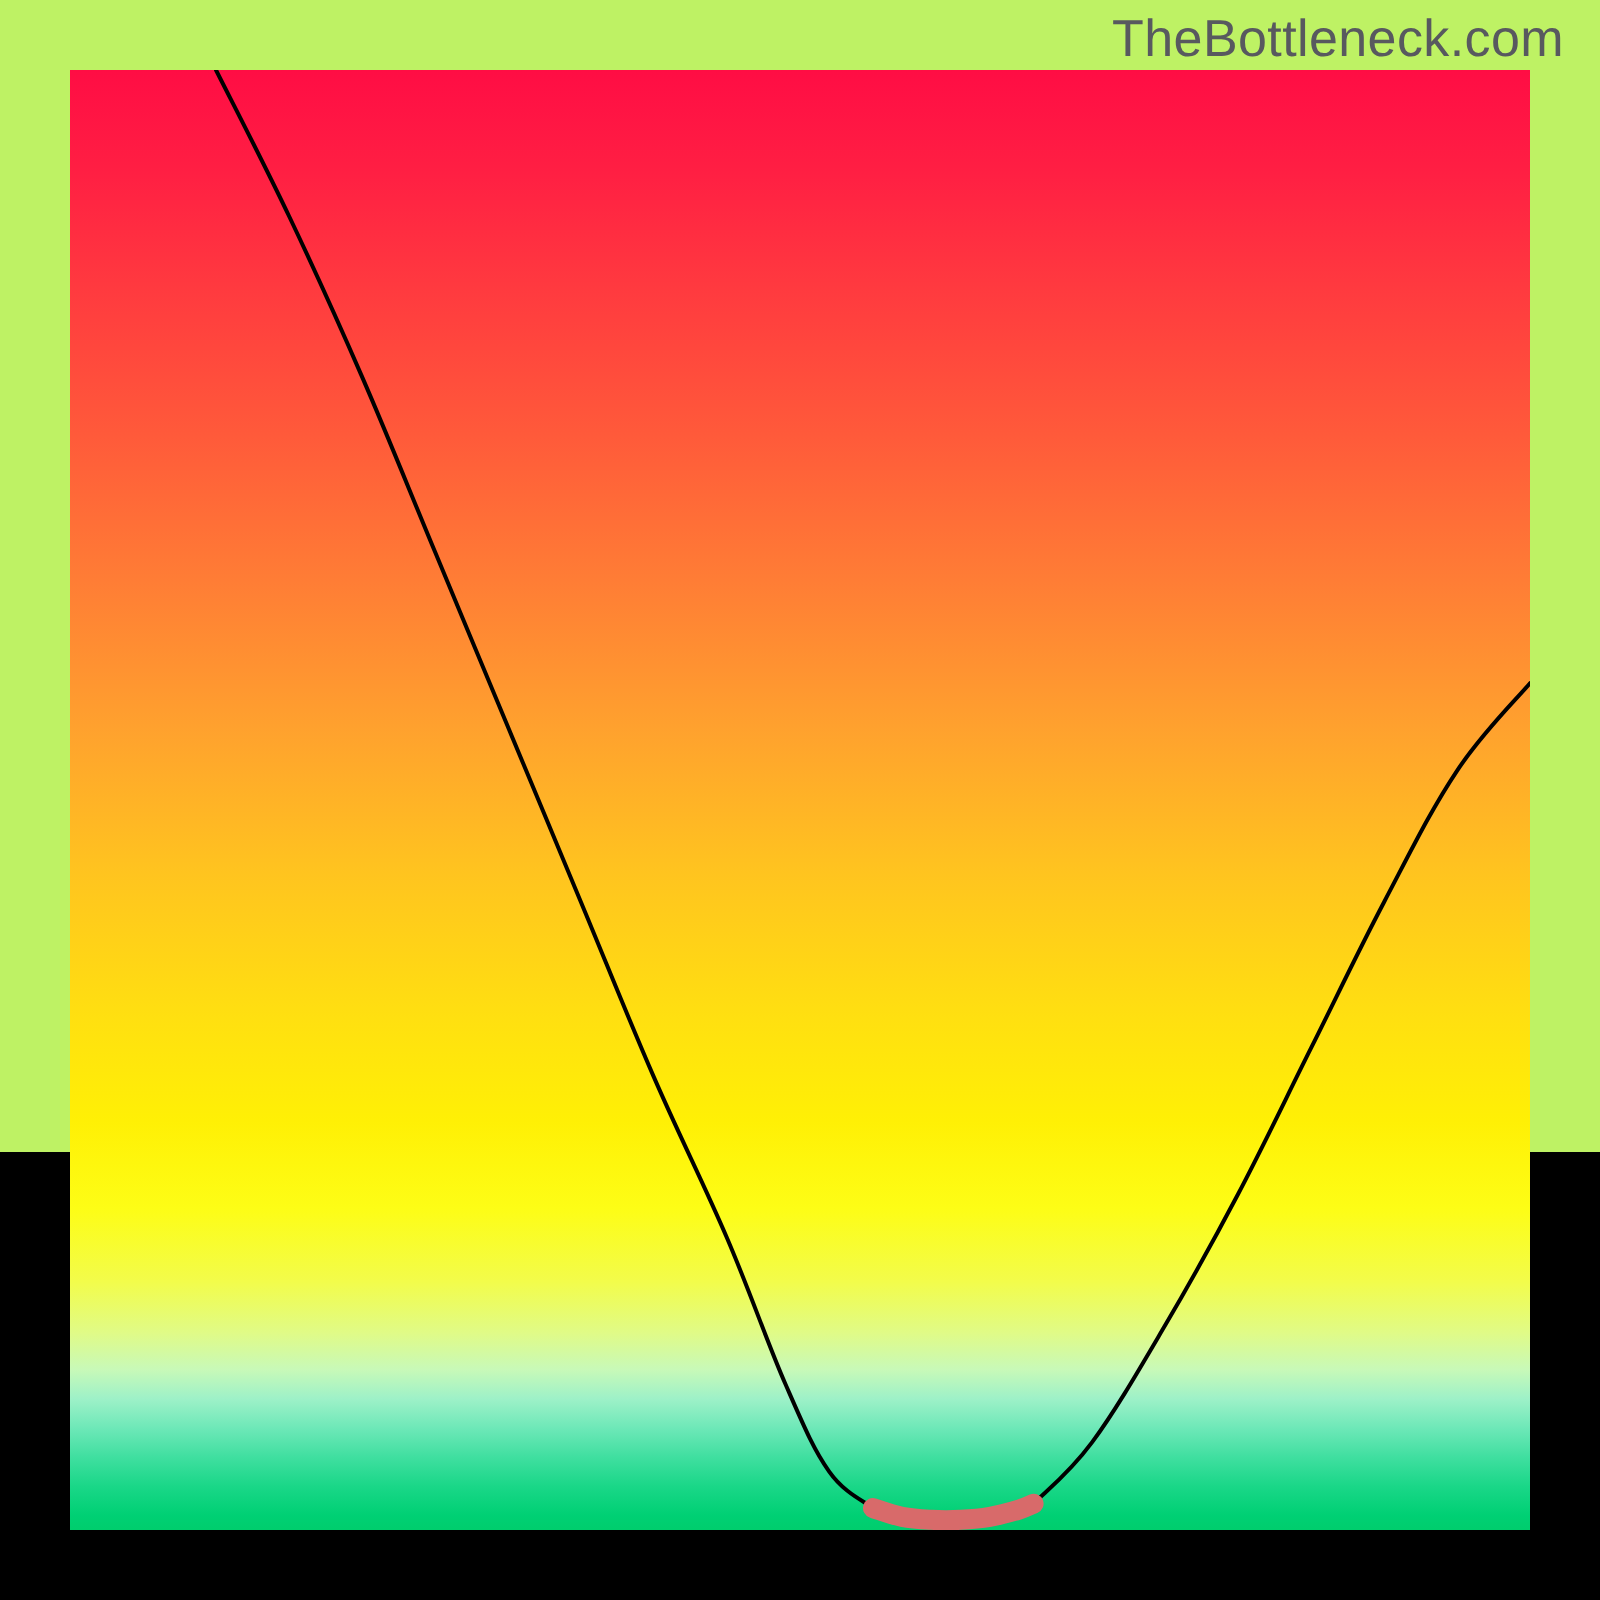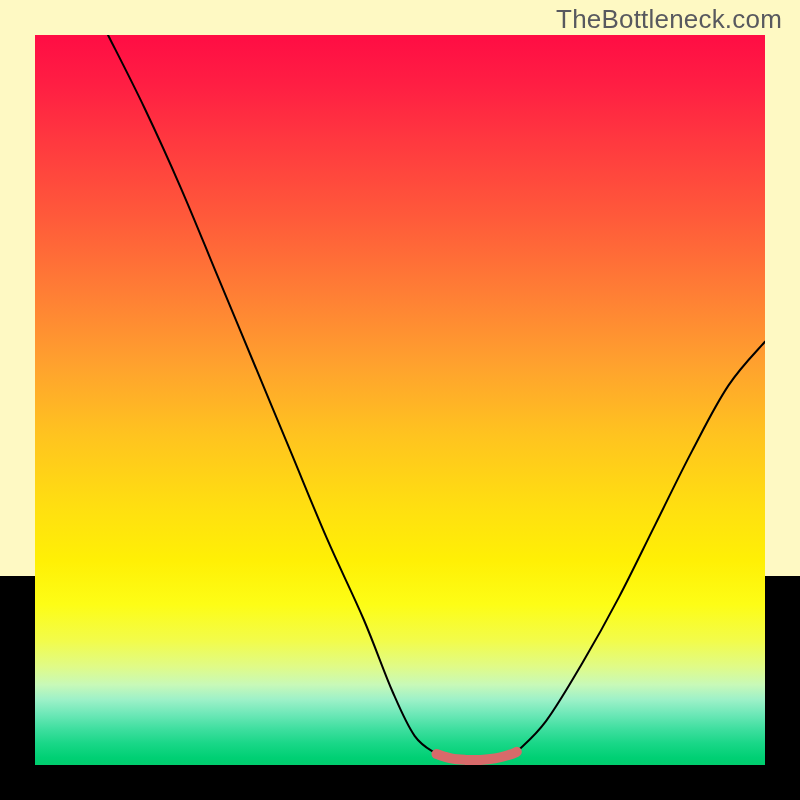--- a/index.html
+++ b/index.html
@@ -1,21 +1,21 @@
 <!DOCTYPE html>
 <html><head>
 <meta charset="utf-8">
 <style>
   * { margin: 0; padding: 0; box-sizing: border-box; }
   html, body { width: 800px; height: 800px; overflow: hidden; background: #000; }
   .container {
     position: relative;
     width: 800px;
     height: 576px;
-    background: #fef9c3;
+    background: #bef264;
   }
   .watermark {
     position: absolute;
     top: 4px;
     right: 18px;
     font-family: Arial, Helvetica, sans-serif;
     font-size: 26px;
     font-weight: 500;
     color: #58595f;
     letter-spacing: 0.2px;

